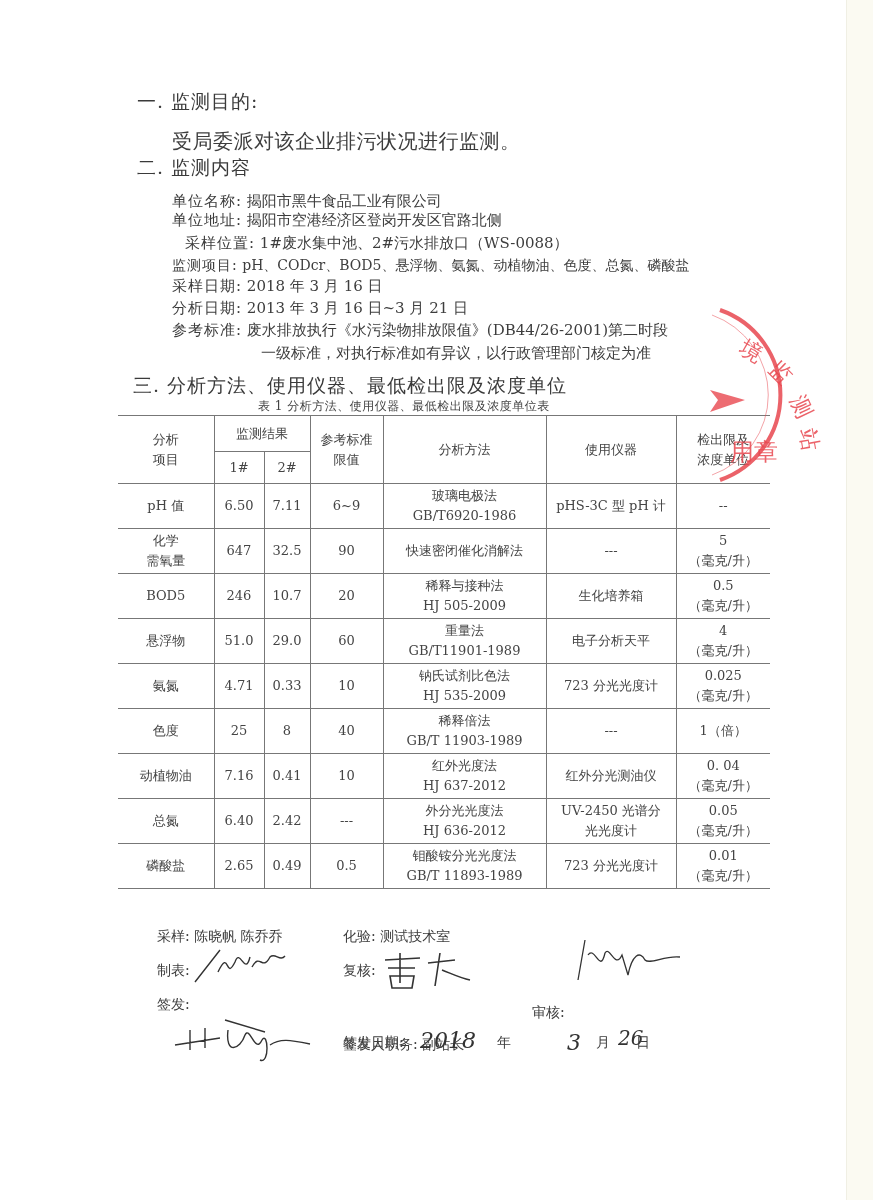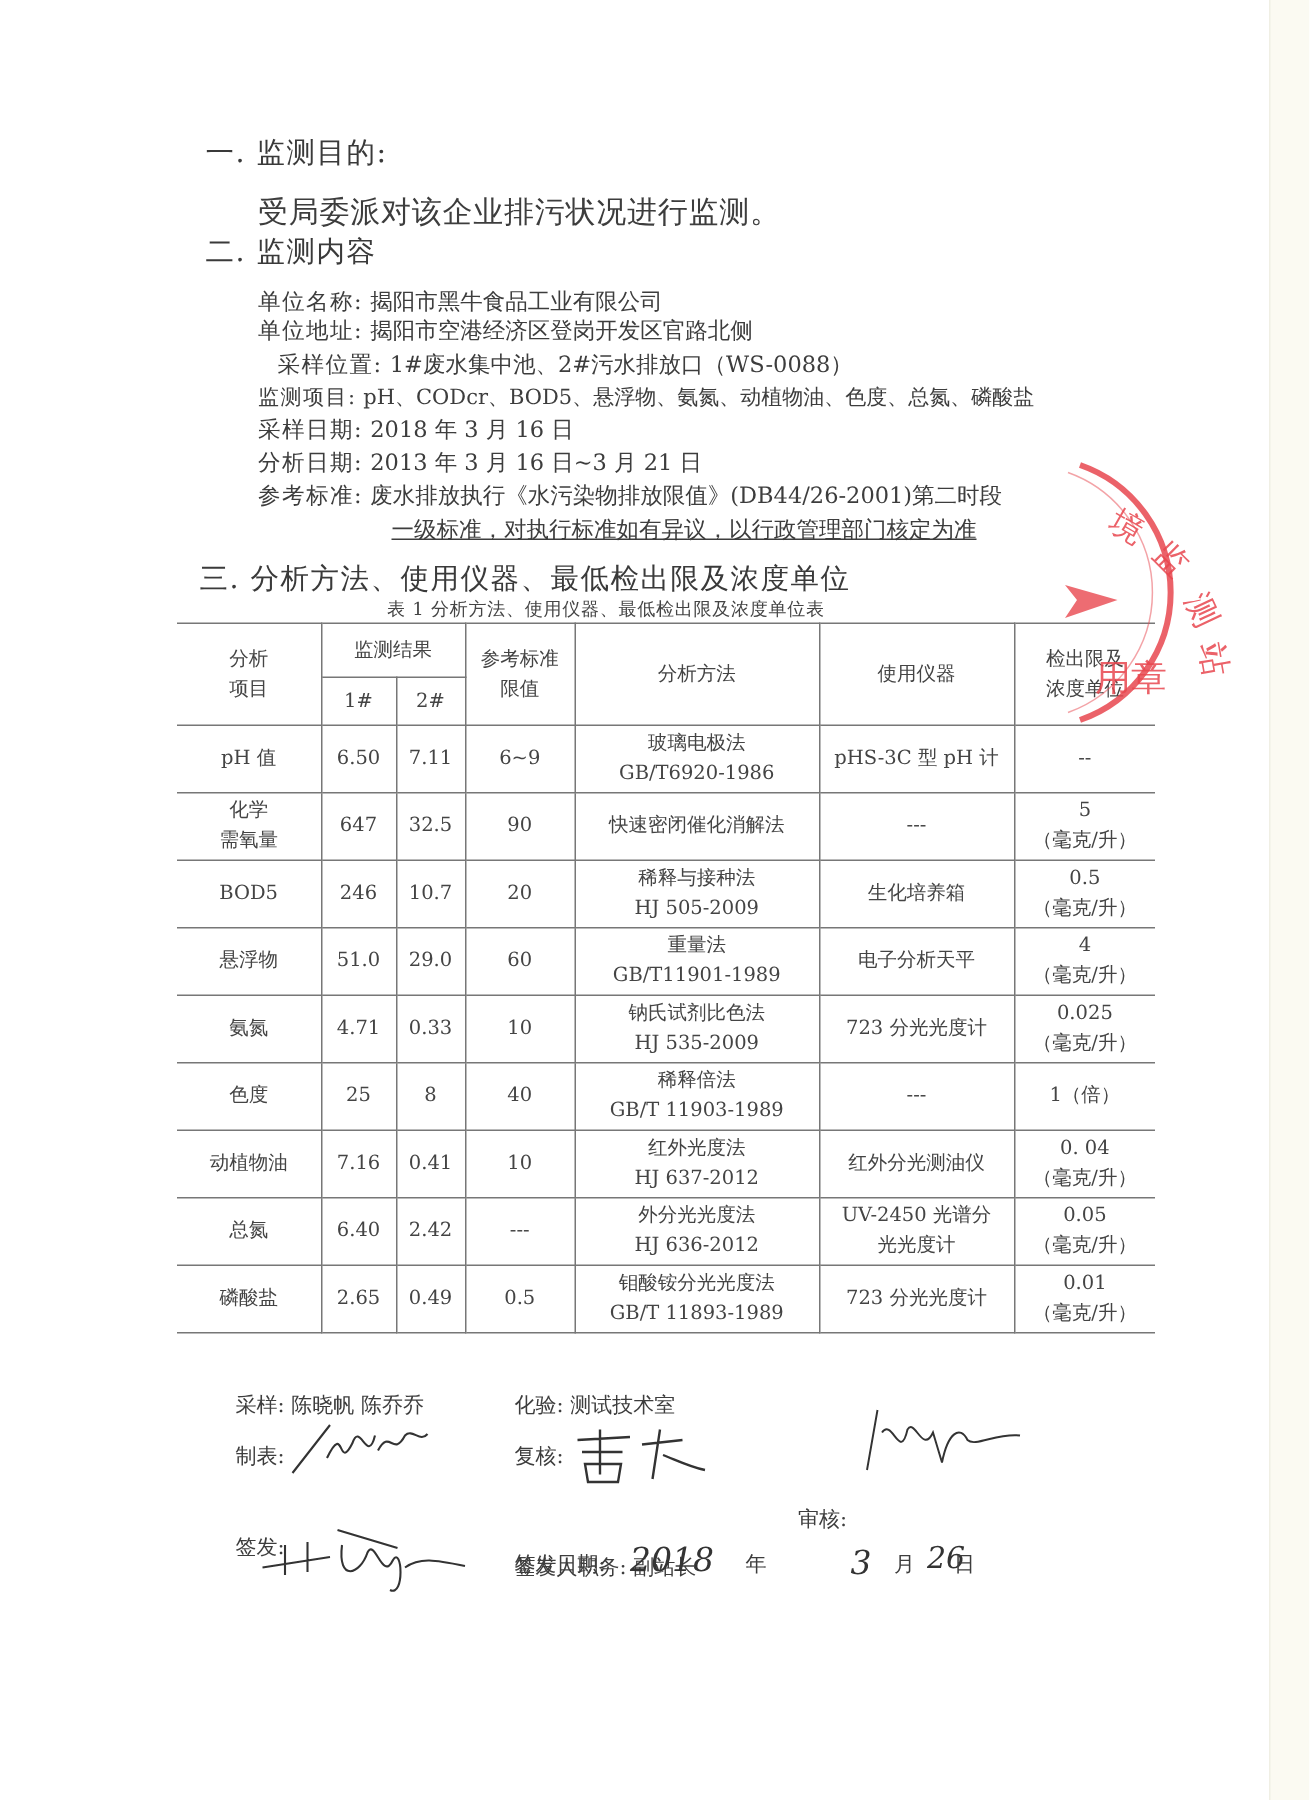--- a/index.html
+++ b/index.html
@@ -54,21 +54,21 @@
   <span>2018 年 3 月 16 日</span>
 </div>
 <div class="abs field" style="left:172px;top:299px;">
   <span class="lbl">分析日期:</span>
   <span>2013 年 3 月 16 日~3 月 21 日</span>
 </div>
 <div class="abs field" style="left:172px;top:321px;">
   <span class="lbl">参考标准:</span>
   <span>废水排放执行《水污染物排放限值》(DB44/26-2001)第二时段</span>
 </div>
-<div class="abs field" style="left:261px;top:344px;text-decoration:underline;">一级标准，对执行标准如有异议，以行政管理部门核定为准</div>
+<div class="abs field" style="left:261px;top:344px;">一级标准，对执行标准如有异议，以行政管理部门核定为准</div>
 
 <div class="abs h1" style="left:133px;top:373px;">三. 分析方法、使用仪器、最低检出限及浓度单位</div>
 <div class="abs caption" style="left:258px;top:398px;">表 1 分析方法、使用仪器、最低检出限及浓度单位表</div>
 
 <table class="t">
   <colgroup>
     <col style="width:96px">
       <col style="width:50px">
       <col style="width:46px">
       <col style="width:73px">
@@ -351,21 +351,21 @@
   <path d="M5 40 L30 8 M28 30 C40 5, 35 40, 45 20 C50 5, 55 35, 60 15 M62 25 C70 10, 72 30, 80 15 C85 10, 90 20, 95 14" fill="none" stroke="#333" stroke-width="1.4"></path>
 </svg>
 <div class="abs sig" style="left:343px;top:962px;">复核:</div>
 <svg class="abs" style="left:380px;top:948px;" width="100" height="45">
   <path d="M5 12 L40 10 M20 5 L20 35 M8 20 L35 20 M10 28 L34 28 L32 40 L12 40 Z M48 15 L75 12 M60 5 L55 38 M62 22 C70 25, 80 30, 90 32" fill="none" stroke="#333" stroke-width="1.6"></path>
 </svg>
 <div class="abs sig" style="left:532px;top:1004px;">审核:</div>
 <svg class="abs" style="left:570px;top:935px;" width="120" height="50">
   <path d="M15 5 L8 45 M18 20 C25 10, 30 40, 35 18 C40 10, 45 35, 52 20 L58 40 C62 20, 70 15, 75 25 C80 30, 95 20, 110 22" fill="none" stroke="#333" stroke-width="1.3"></path>
 </svg>
-<div class="abs sig" style="left:157px;top:996px;margin-top:27px;">签发:</div>
+<div class="abs sig" style="left:157px;top:996px;">签发:</div>
 <svg class="abs" style="left:170px;top:1010px;" width="150" height="55">
   <path d="M5 35 L50 28 M20 20 L20 40 M35 18 L35 38 M55 10 L95 22 M58 20 C55 45, 70 40, 75 25 C80 15, 85 45, 92 30 C98 20, 100 55, 90 50 M100 35 C110 28, 120 30, 140 34" fill="none" stroke="#333" stroke-width="1.4"></path>
 </svg>
 <div class="abs sig" style="left:343px;top:1000px;margin-top:36px;">
   <span>签发人职务:</span>
   <span>副站长</span>
 </div>
 <div class="abs sig" style="left:343px;top:1034px;">签发日期:</div>
 <div class="abs" style="left:420px;top:1028px;font-family:'DejaVu Serif',serif;font-style:italic;font-size:22px;color:#333;">2018</div>
 <div class="abs sig" style="left:497px;top:1034px;">年</div>

